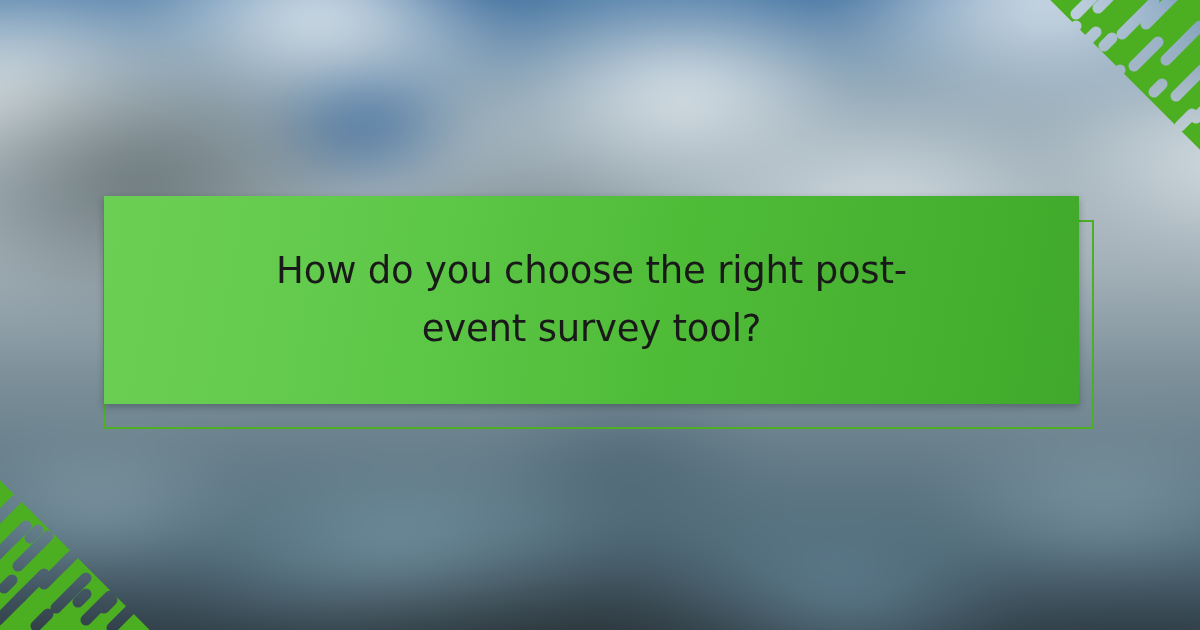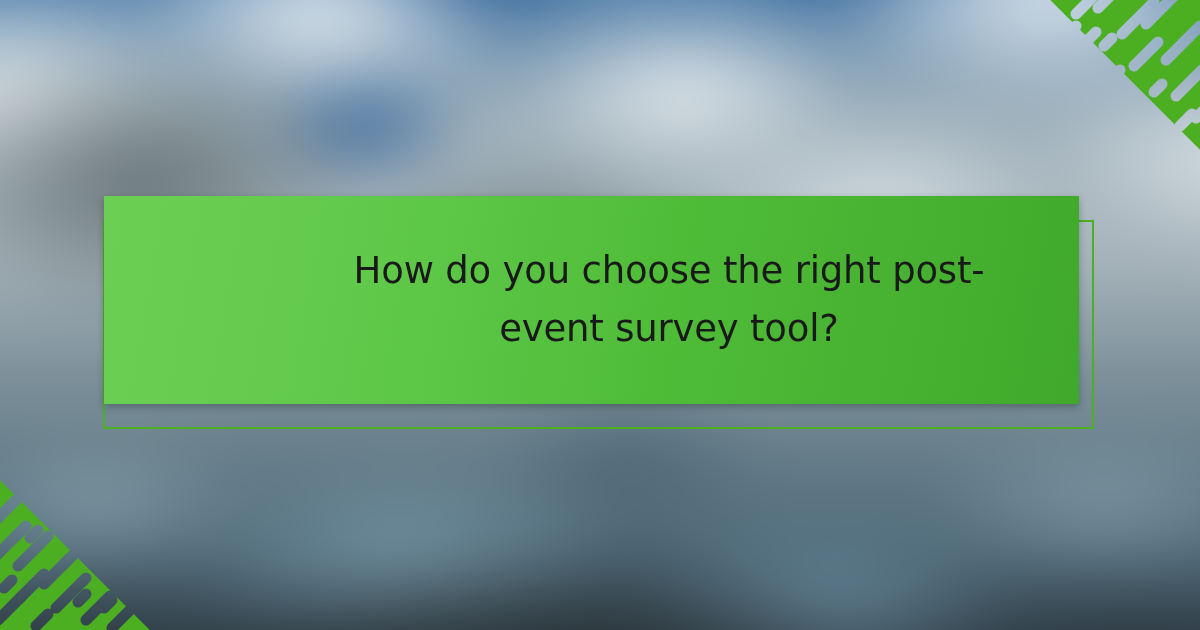--- a/index.html
+++ b/index.html
@@ -78,21 +78,21 @@
   .title-card {
     position: absolute;
     left: 104px;
     top: 196px;
     width: 975px;
     height: 208px;
     background: linear-gradient(100deg, #6CCF55 0%, #60C94A 28%, #4FBC38 58%, #40A92B 100%);
     box-shadow: 0 3px 7px rgba(20,30,25,0.30);
     display: flex;
     align-items: center;
-    justify-content: flex-end;
+    justify-content: center;
     box-sizing: border-box;
     padding: 8px 60px;
   }
 
   .title-text {
     margin: 0;
     font-family: "DejaVu Sans", sans-serif;
     font-size: 37px;
     font-weight: 400;
     line-height: 58px;

